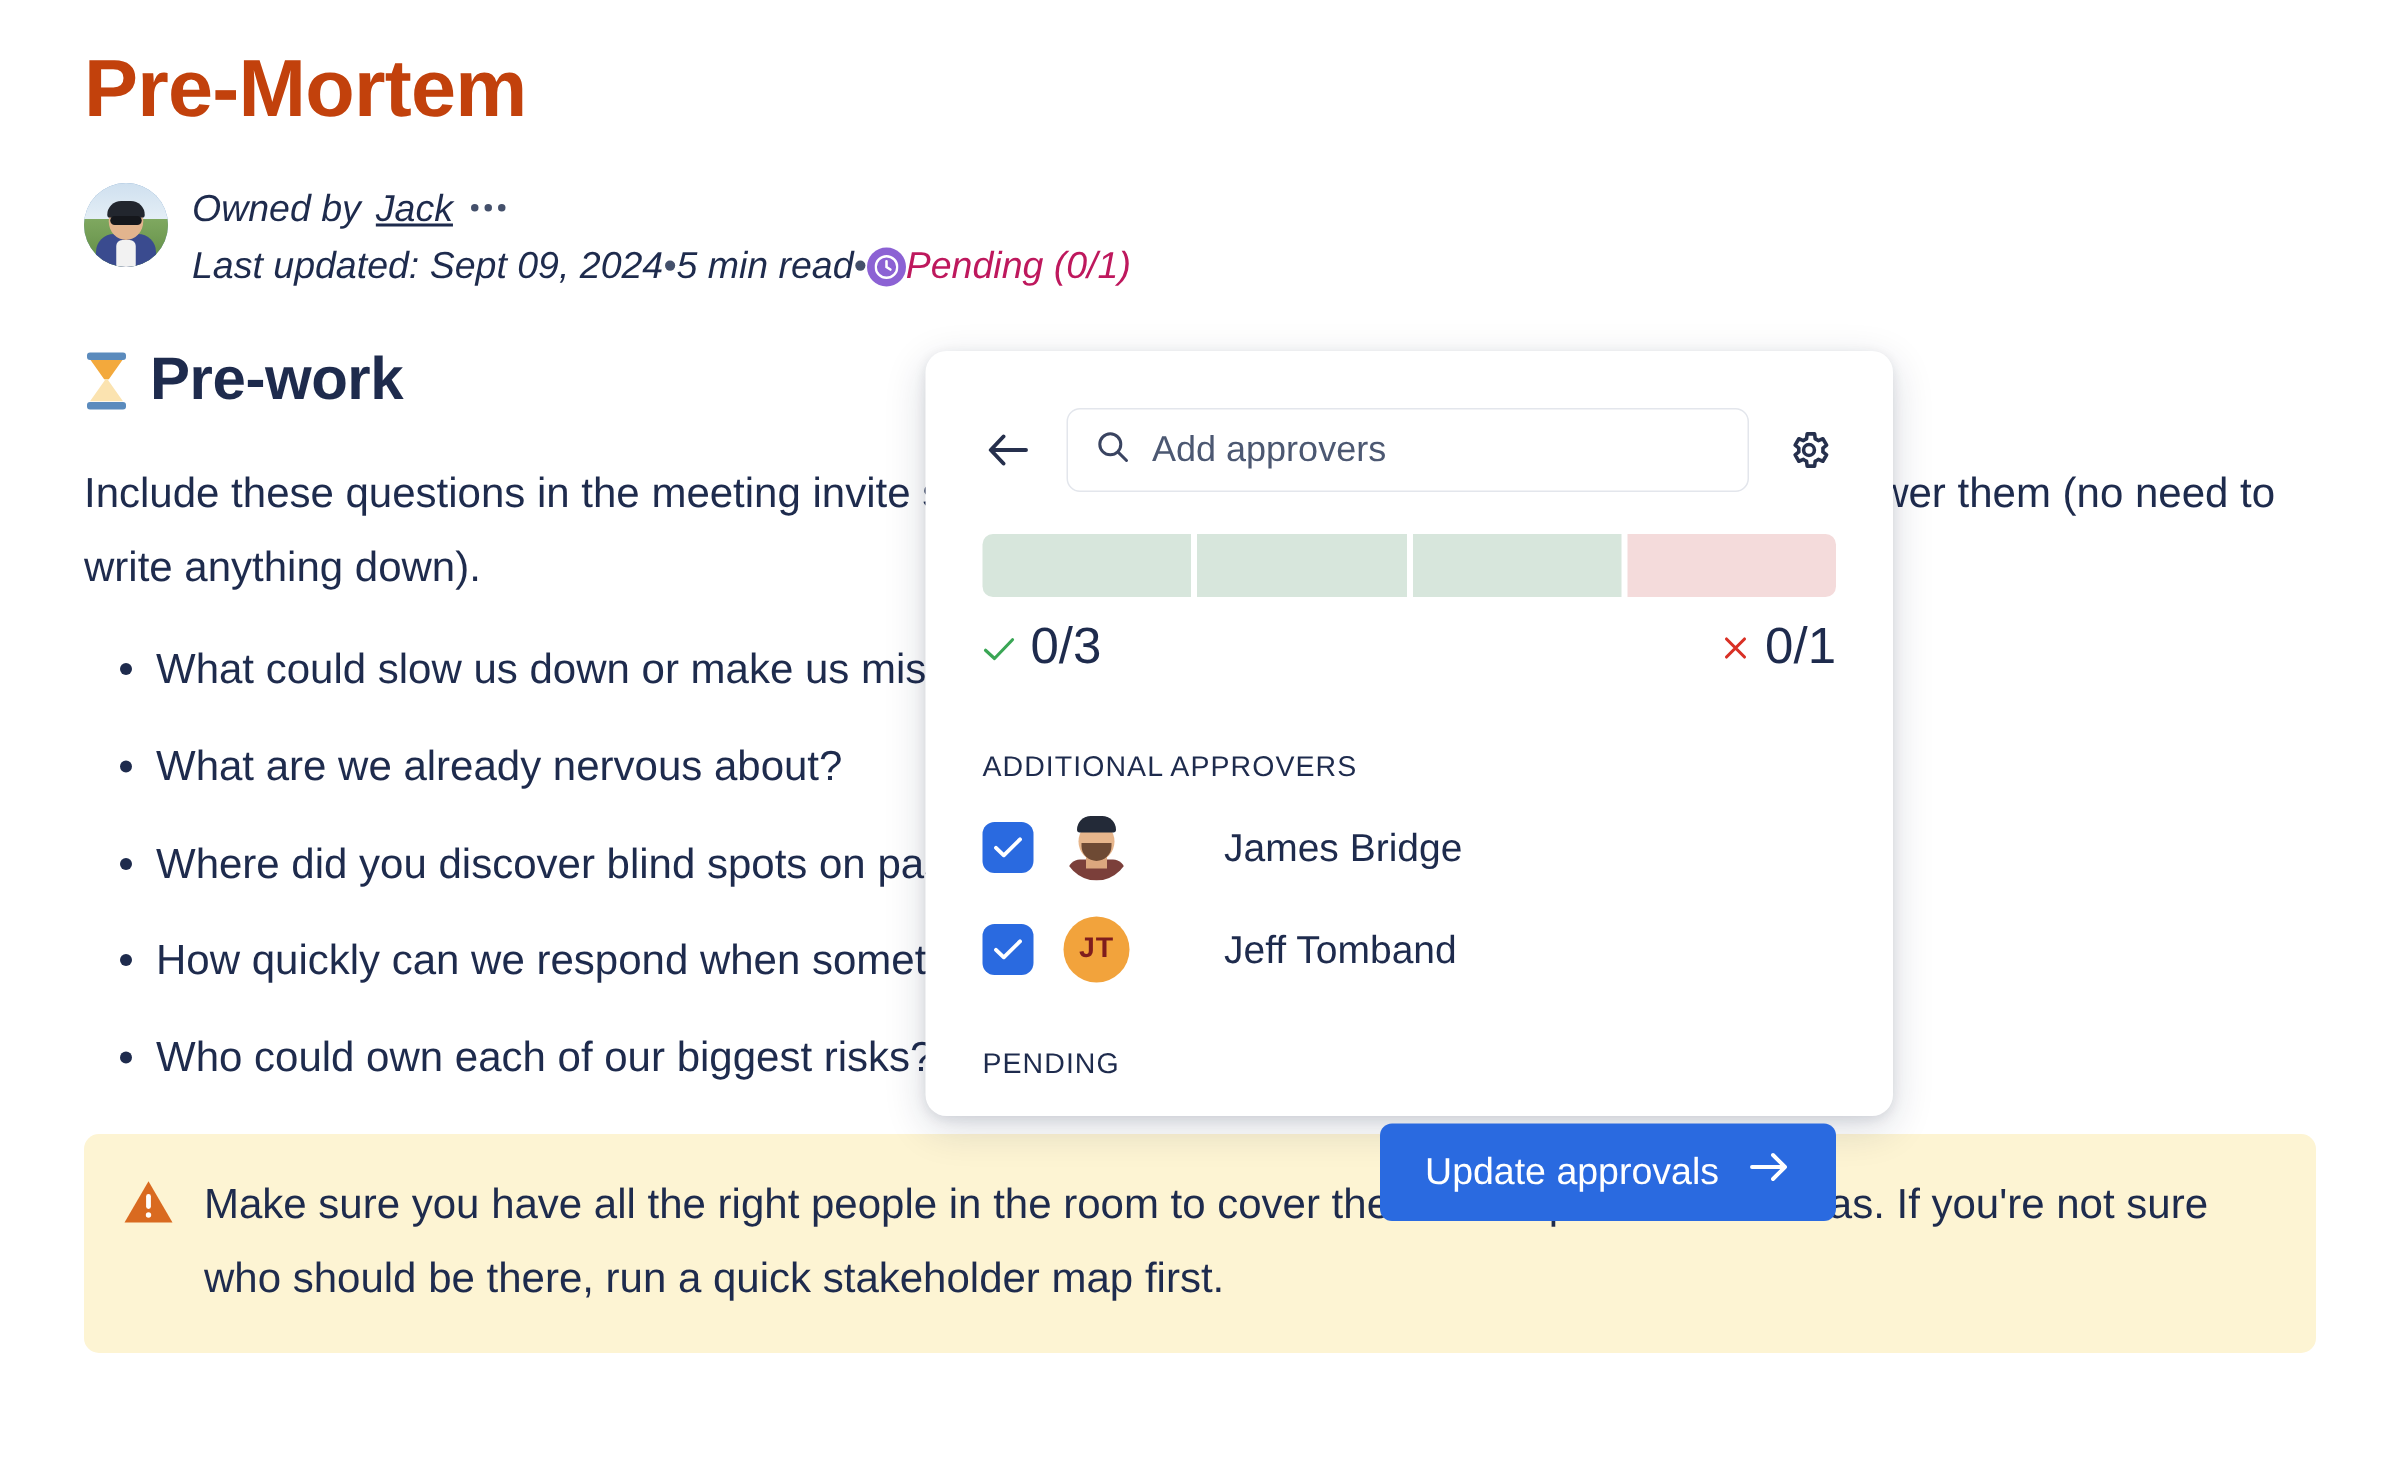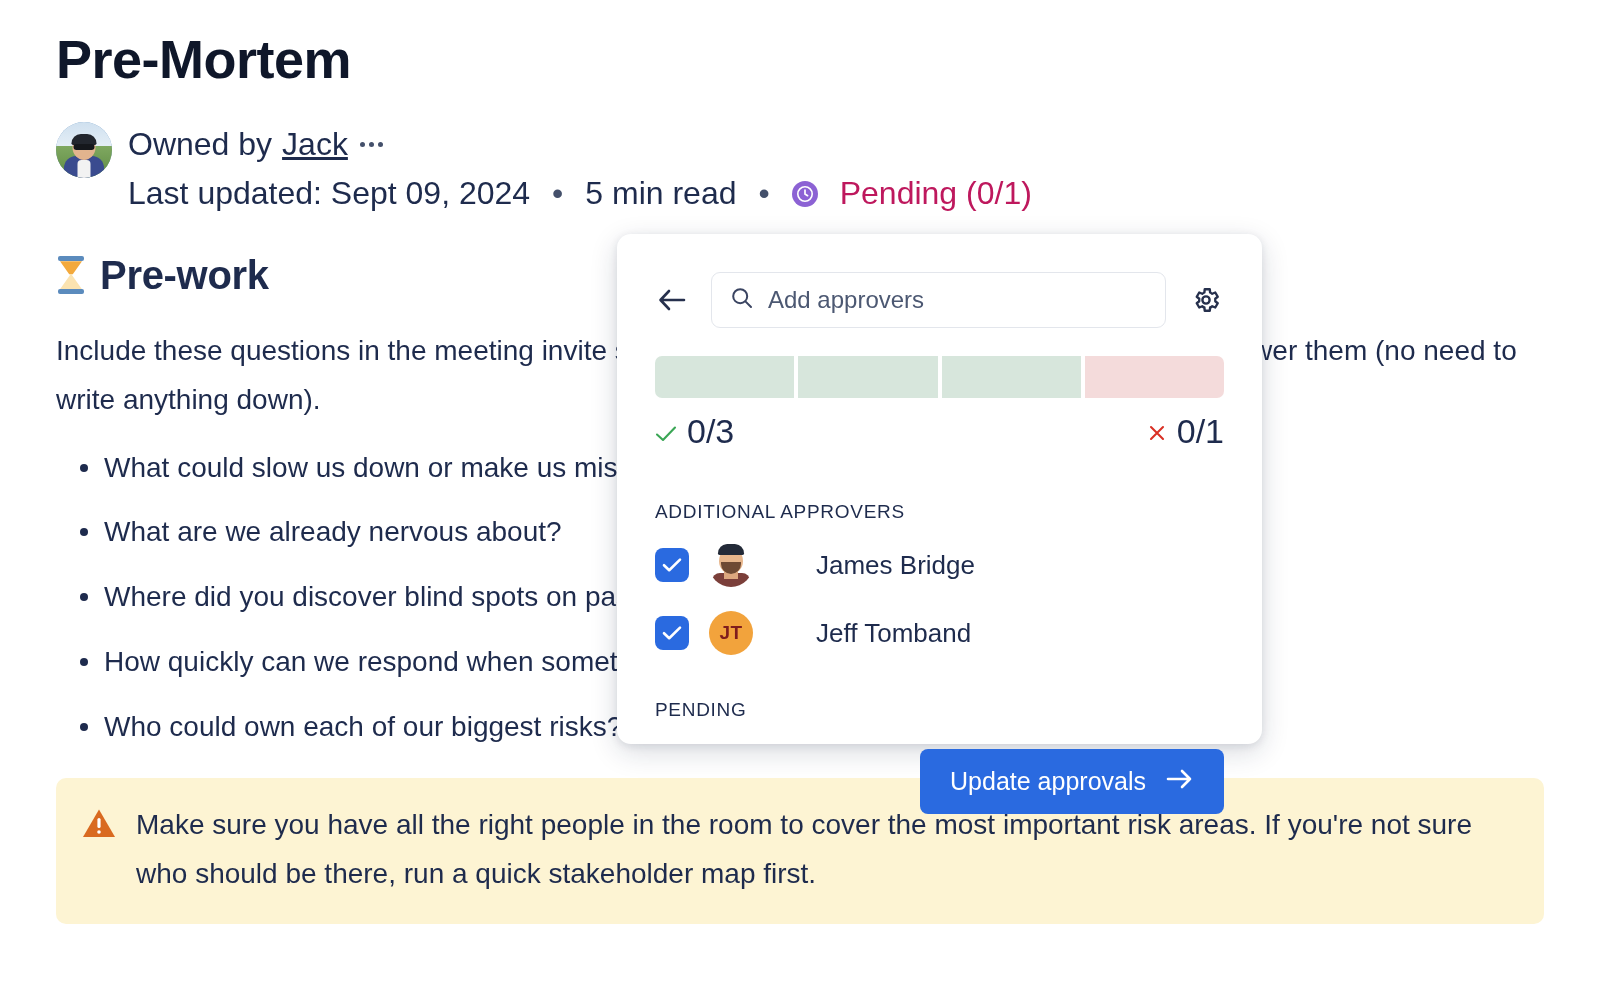--- a/index.html
+++ b/index.html
@@ -19,21 +19,21 @@
     position: absolute;
     top: 0; left: 0;
     width: 1600px;
     padding: 26px 56px 0 56px;
   }
 
   .page-title {
     font-size: 54px;
     font-weight: 700;
     letter-spacing: -0.5px;
-    color: #0f172a;
+    color: #c2410c;
     line-height: 1.25;
     margin-bottom: 26px;
   }
 
   .meta-row {
     display: flex;
     align-items: flex-start;
     gap: 16px;
     margin-bottom: 34px;
   }
@@ -73,23 +73,23 @@
     position: absolute; bottom: 33px; left: 50%; transform: translateX(-50%);
     width: 25px; height: 11px; border-radius: 11px 11px 2px 2px;
     background: #22262e;
   }
   .owner-avatar .shades {
     position: absolute; bottom: 28px; left: 50%; transform: translateX(-50%);
     width: 21px; height: 6px; border-radius: 3px;
     background: #15171c;
   }
 
-  .meta-text { font-size: 32px; line-height: 1.55; color: #1e2b4d; }
+  .meta-text { font-size: 25px; line-height: 1.55; color: #1e2b4d; font-style: italic; }
   .meta-line-1 { display: flex; align-items: center; gap: 10px; }
-  .meta-line-2 { display: flex; align-items: center; gap: 22px; }
+  .meta-line-2 { display: flex; align-items: center; gap: 0; }
   .owner-link { text-decoration: underline; color: #1e2b4d; }
   .dots-icon {
     display: inline-flex; gap: 4px; align-items: center; padding: 4px 2px;
   }
   .dots-icon i { width: 5px; height: 5px; border-radius: 50%; background: #44506b; display: block; }
   .sep { color: #44506b; }
   .clock-badge {
     width: 26px; height: 26px; border-radius: 50%;
     background: #8c62d4; display: inline-flex;
     align-items: center; justify-content: center;

